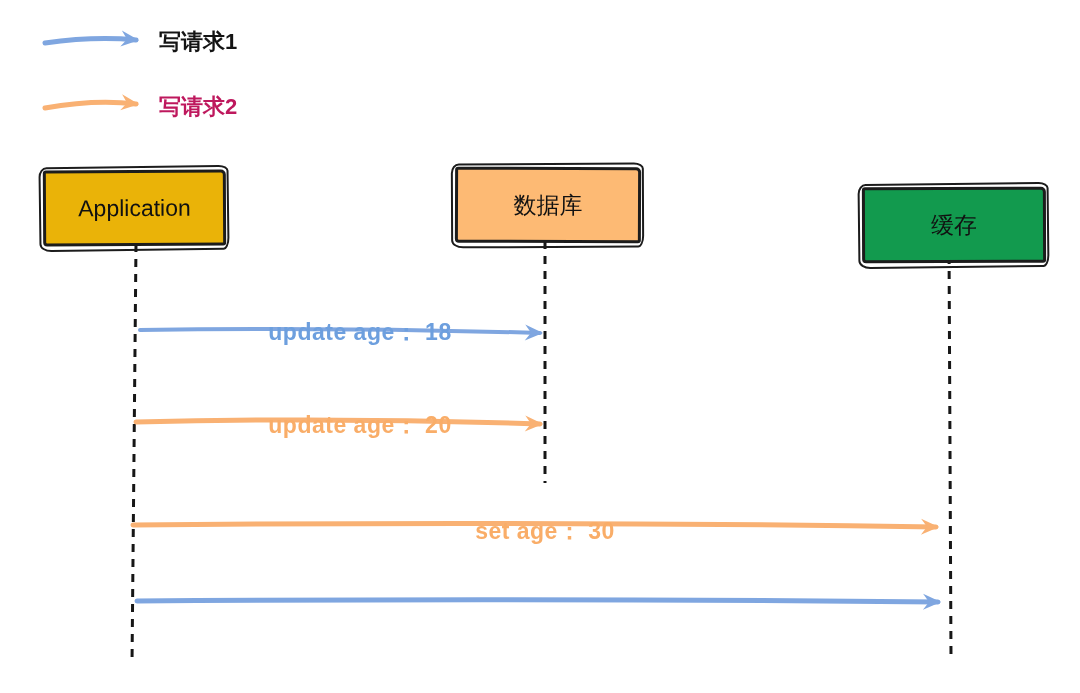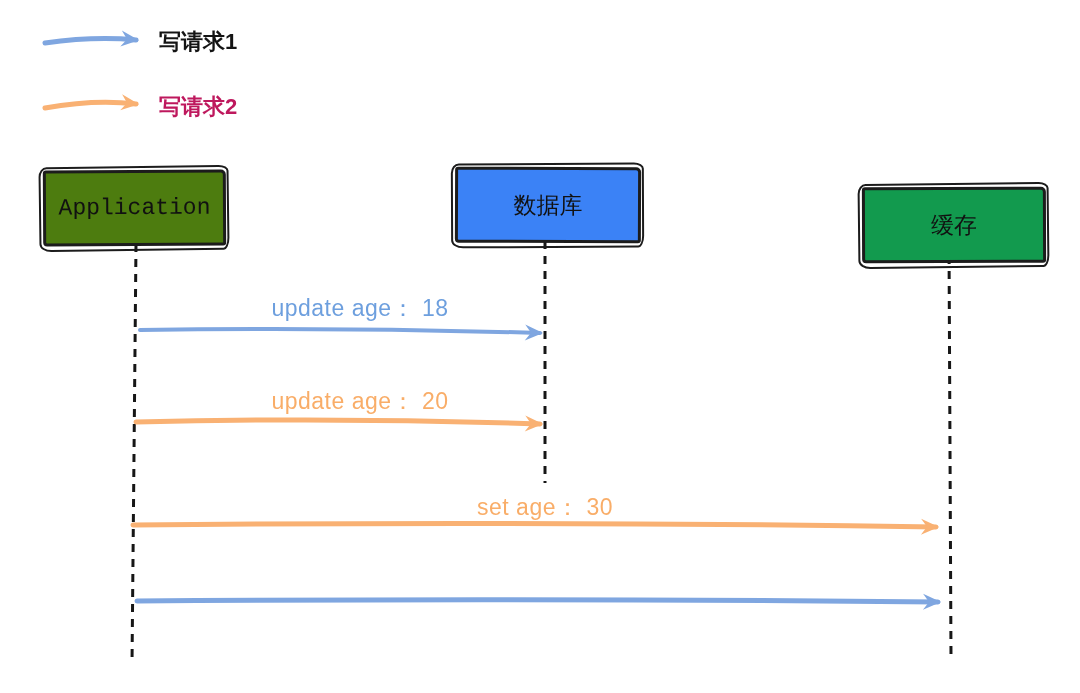--- a/index.html
+++ b/index.html
@@ -19,34 +19,35 @@
     color:#111111;
     font-size:23px;
   }
   .box::after{ 
     content:"";position:absolute;inset:-7px -6px -8px -7px;
     border:2px solid #1c1c1c;
     border-radius:8px 10px 6px 12px / 10px 6px 12px 8px;
     transform:rotate(-0.45deg);
     pointer-events:none;
   }
-  .box-app{left:43px;top:170px;width:177px;height:70px;background:#4d7c0f;transform:rotate(-0.3deg);font-family:Liberation Mono, monospace;}
-  .box-db{left:455px;top:167px;width:180px;height:70px;background:#3b82f6;transform:rotate(0.2deg);}
+  .box-app{left:43px;top:170px;width:177px;height:70px;background:#eab308;transform:rotate(-0.3deg);}
+  .box-db{left:455px;top:167px;width:180px;height:70px;background:#fdba74;transform:rotate(0.2deg);}
   .box-cache{left:862px;top:167px;width:178px;height:70px;background:#129a4e;transform:rotate(-0.2deg);margin-top:20px;}
   .legend-label{
     position:absolute;z-index:2;
     font-size:22px;font-weight:bold;white-space:nowrap;
   }
   .legend-1{left:159px;top:27px;color:#141414;}
   .legend-2{left:159px;top:92px;color:#be185d;}
   .msg-label{
     position:absolute;z-index:2;
     transform:translateX(-50%);
-    font-size:23px;font-weight:normal;white-space:nowrap;
+    font-size:23px;font-weight:bold;white-space:nowrap;
     letter-spacing:0.5px;
+    margin-top:24px;
   }
   .msg-blue{color:#6d9fde;}
   .msg-orange{color:#f9ad68;}
 </style>
 </head>
 <body>
 
 <div id="stage">
 
   <svg id="wires" width="1080" height="693" viewBox="0 0 1080 693">

